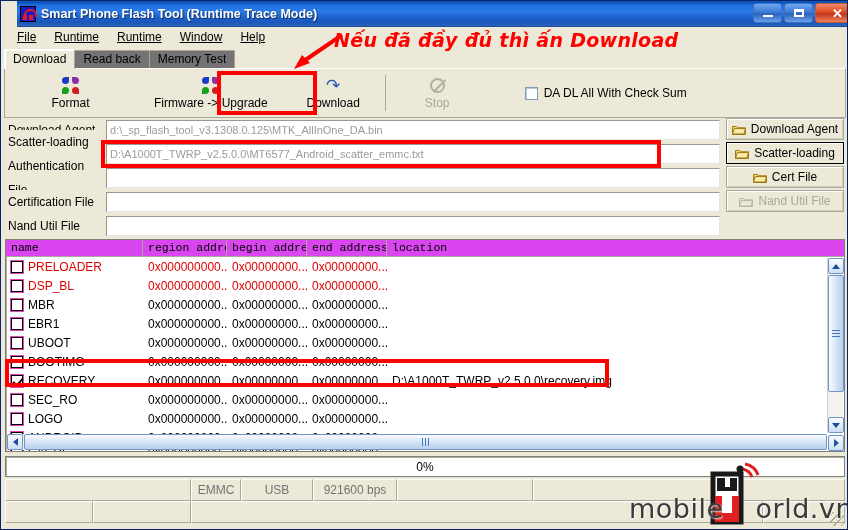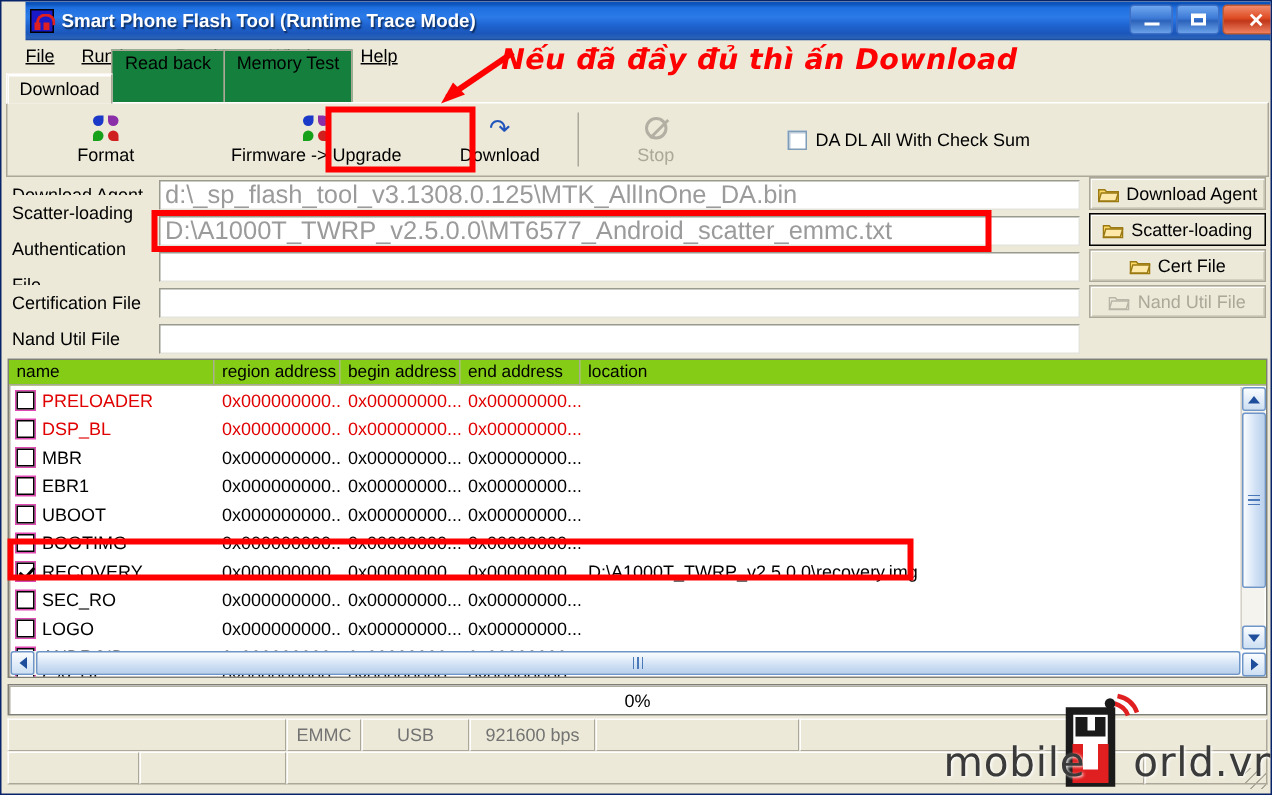--- a/index.html
+++ b/index.html
@@ -79,22 +79,22 @@
     font-size: 12px; color: #000; padding: 1px 9px; white-space: nowrap;
   }
   .menu-item u { text-decoration: underline; }
 
   
   .tabstrip {
     position: absolute; left: 3px; top: 48px; width: 842px; height: 20px;
     display: flex; align-items: flex-end;
   }
   .tab {
-    font-size: 12px; height: 36px; line-height: 17px;
-    padding: 0 8px; background: #15803d;
+    font-size: 12px; height: 19px; line-height: 17px;
+    padding: 0 8px; background: #737373;
     border: 1px solid #aca899; border-bottom: none;
     margin-right: -1px; color: #000; white-space: nowrap;
   }
   .tab.active {
     height: 20px; line-height: 19px;
     border-color: #fff #aca899 #ece9d8 #fff;
     background: #ece9d8; position: relative; z-index: 3;
     box-shadow: inset 1px 1px 0 #fff;
   }
 
@@ -142,21 +142,21 @@
   
   .fileblock { position: absolute; left: 3px; top: 117px; width: 842px; height: 120px; }
   .frow { display: flex; align-items: center; height: 24px; }
   .flabel {
     width: 102px; font-size: 12px; color: #000;
     padding-left: 4px; line-height: 24px; background: #ece9d8;
   }
   .finput {
     flex: 1 1 auto; height: 20px; background: #fff;
     border: 1px solid #9a9a8e; border-right-color:#e4e4dd; border-bottom-color:#e4e4dd;
-    font-size: 17px; color: #9b9b9b; line-height: 18px;
+    font-size: 11px; color: #9b9b9b; line-height: 18px;
     padding-left: 3px; overflow: hidden; white-space: nowrap;
     margin-right: 6px;
   }
   .fbtns { position: absolute; right: 2px; top: 0; width: 118px; }
   .fbtn {
     height: 22px; margin-bottom: 2px; width: 118px;
     background: #ece9d8; border: 1px solid #aca899;
     box-shadow: inset 1px 1px 0 #fff, inset -1px -1px 0 #d4d0c0;
     display: flex; align-items: center; justify-content: center; gap: 5px;
     font-size: 12px; color: #000;
@@ -172,21 +172,21 @@
   .tablewrap {
     position: absolute; left: 4px; top: 238px; width: 840px; height: 213px;
     background: #fff; border: 1px solid #7f7f76;
     box-shadow: inset 1px 1px 0 #b0aca0;
     overflow: hidden;
   }
   .thead { display: flex; height: 17px; background: #ece9d8; }
   .th {
     font-size: 11.5px; line-height: 16px; padding-left: 5px;
     border-right: 1px solid #aca899; border-bottom: 1px solid #aca899;
-    background: #84cc16; color: #000; white-space: nowrap; overflow: hidden;
+    background: #d946ef; color: #000; white-space: nowrap; overflow: hidden; font-family: Liberation Mono, monospace;
   }
   .tbody { position: relative; }
   .trow { display: flex; height: 19px; align-items: center; font-size: 12px; }
   .tc { padding-left: 5px; white-space: nowrap; overflow: hidden; }
   .tc.red { color: #e00000; }
   .rowchk {
     width: 12px; height: 12px; background: #fff;
     border: 1px solid #000; box-shadow: 0 0 0 1px #e048b4;
     margin-left: 5px; margin-right: 5px; position: relative; flex: 0 0 auto;
   }

